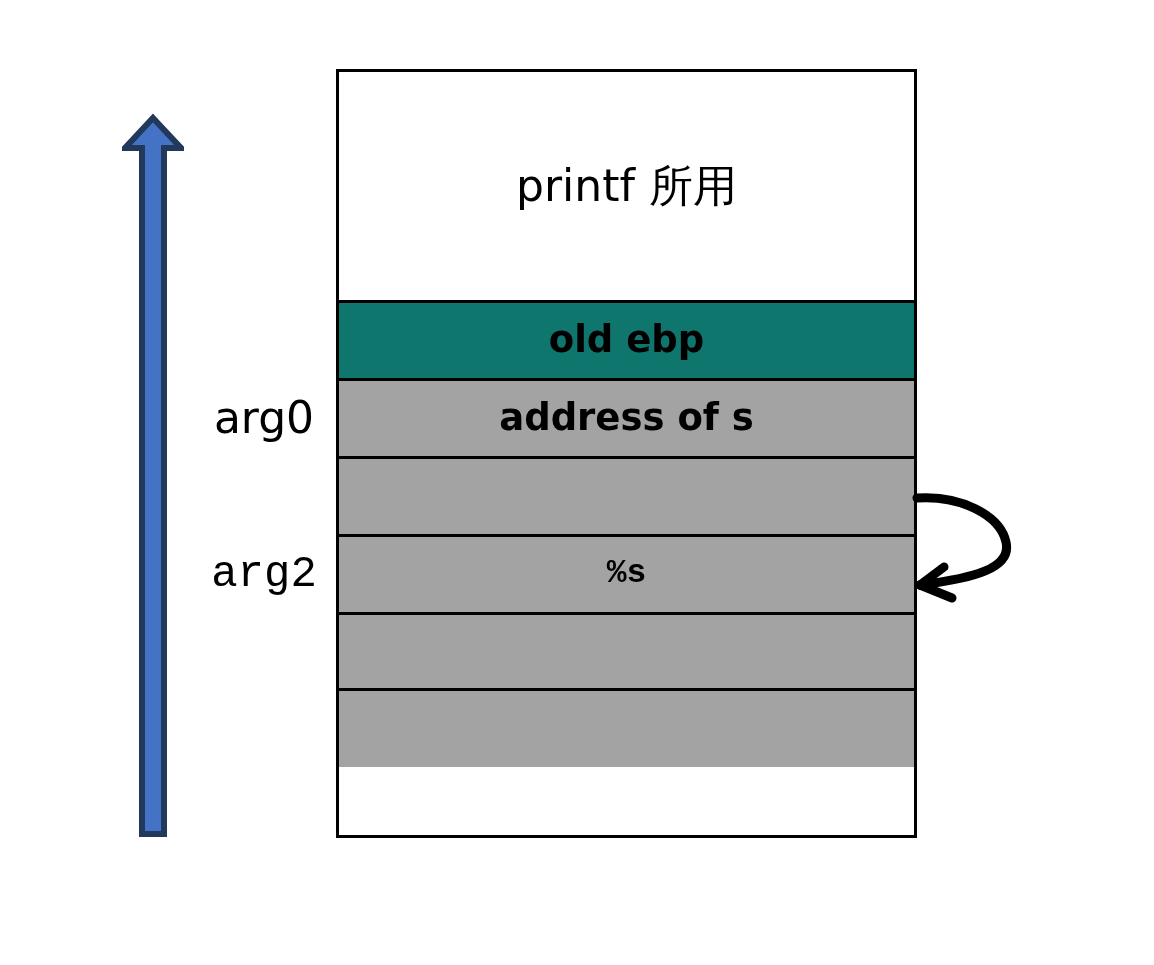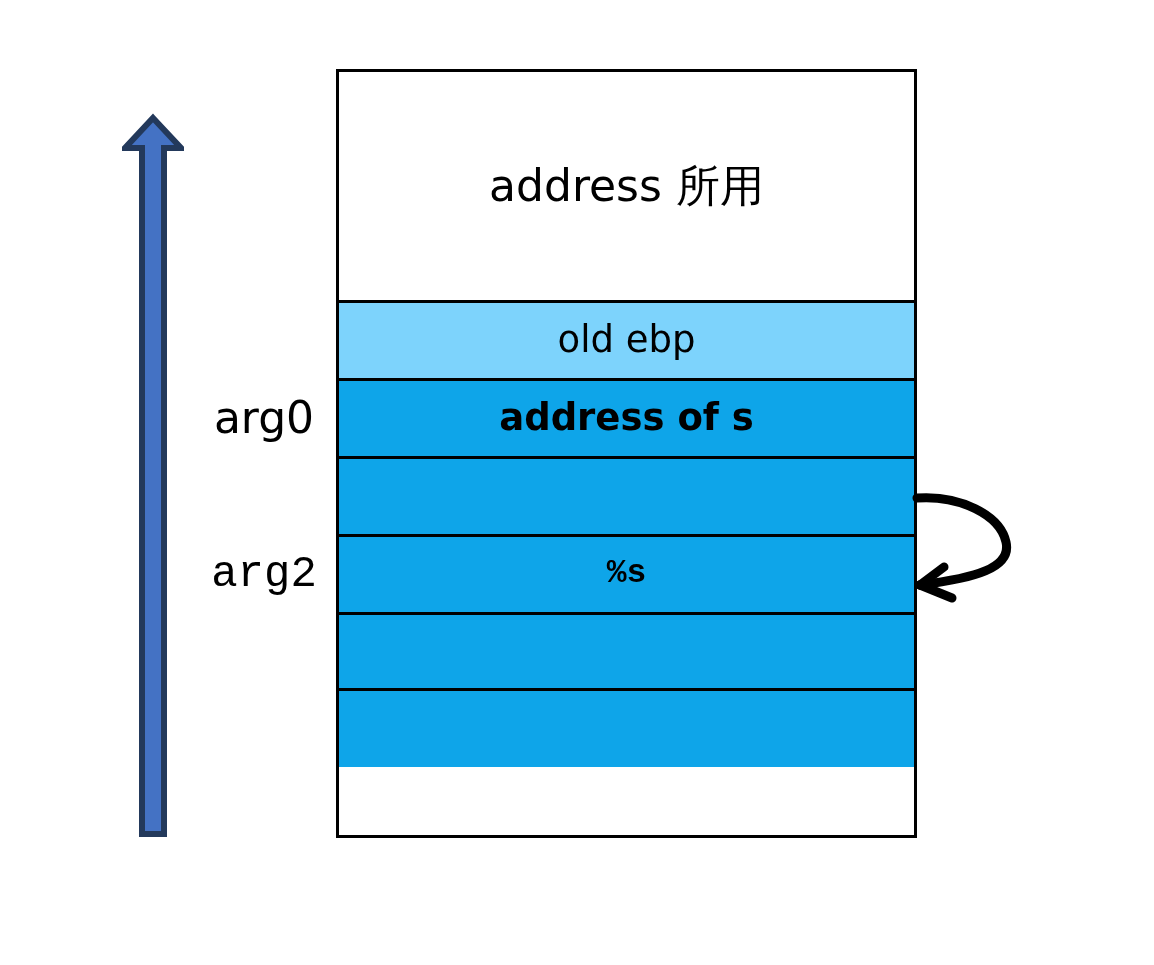--- a/index.html
+++ b/index.html
@@ -57,27 +57,27 @@
   .cell:last-child {
     border-bottom: none;
   }
   .cell.white {
     background: #ffffff;
     height: 231px;
     font-size: 44px;
     font-weight: 400;
   }
   .cell.green {
-    background: #7dd3fc;
+    background: #0f766e;
     height: 78px;
     font-size: 37px;
-    font-weight: 400;
+    font-weight: 700;
   }
   .cell.yellow {
-    background: #0ea5e9;
+    background: #a3a3a3;
     height: 78px;
     font-size: 37px;
     font-weight: 700;
   }
   .cell.yellow.small-text {
     font-size: 33px;
     font-family: Liberation Mono, monospace;
   }
   .cell.blank {
     height: 76px;
@@ -117,21 +117,21 @@
       <polygon points="31,6 59,36 42,36 42,722 20,722 20,36 3,36" fill="#4472c4" stroke="#23395b" stroke-width="6" stroke-linejoin="miter"></polygon>
     </svg>
   </div>
 
   <div class="stack-box">
 
     <div class="cell white">
       <div class="arg-slot">
         <span></span>
       </div>
-      <span>address 所用</span>
+      <span>printf 所用</span>
     </div>
 
     <div class="cell green">
       <div class="arg-slot">
         <span></span>
       </div>
       <span>old ebp</span>
     </div>
 
 

